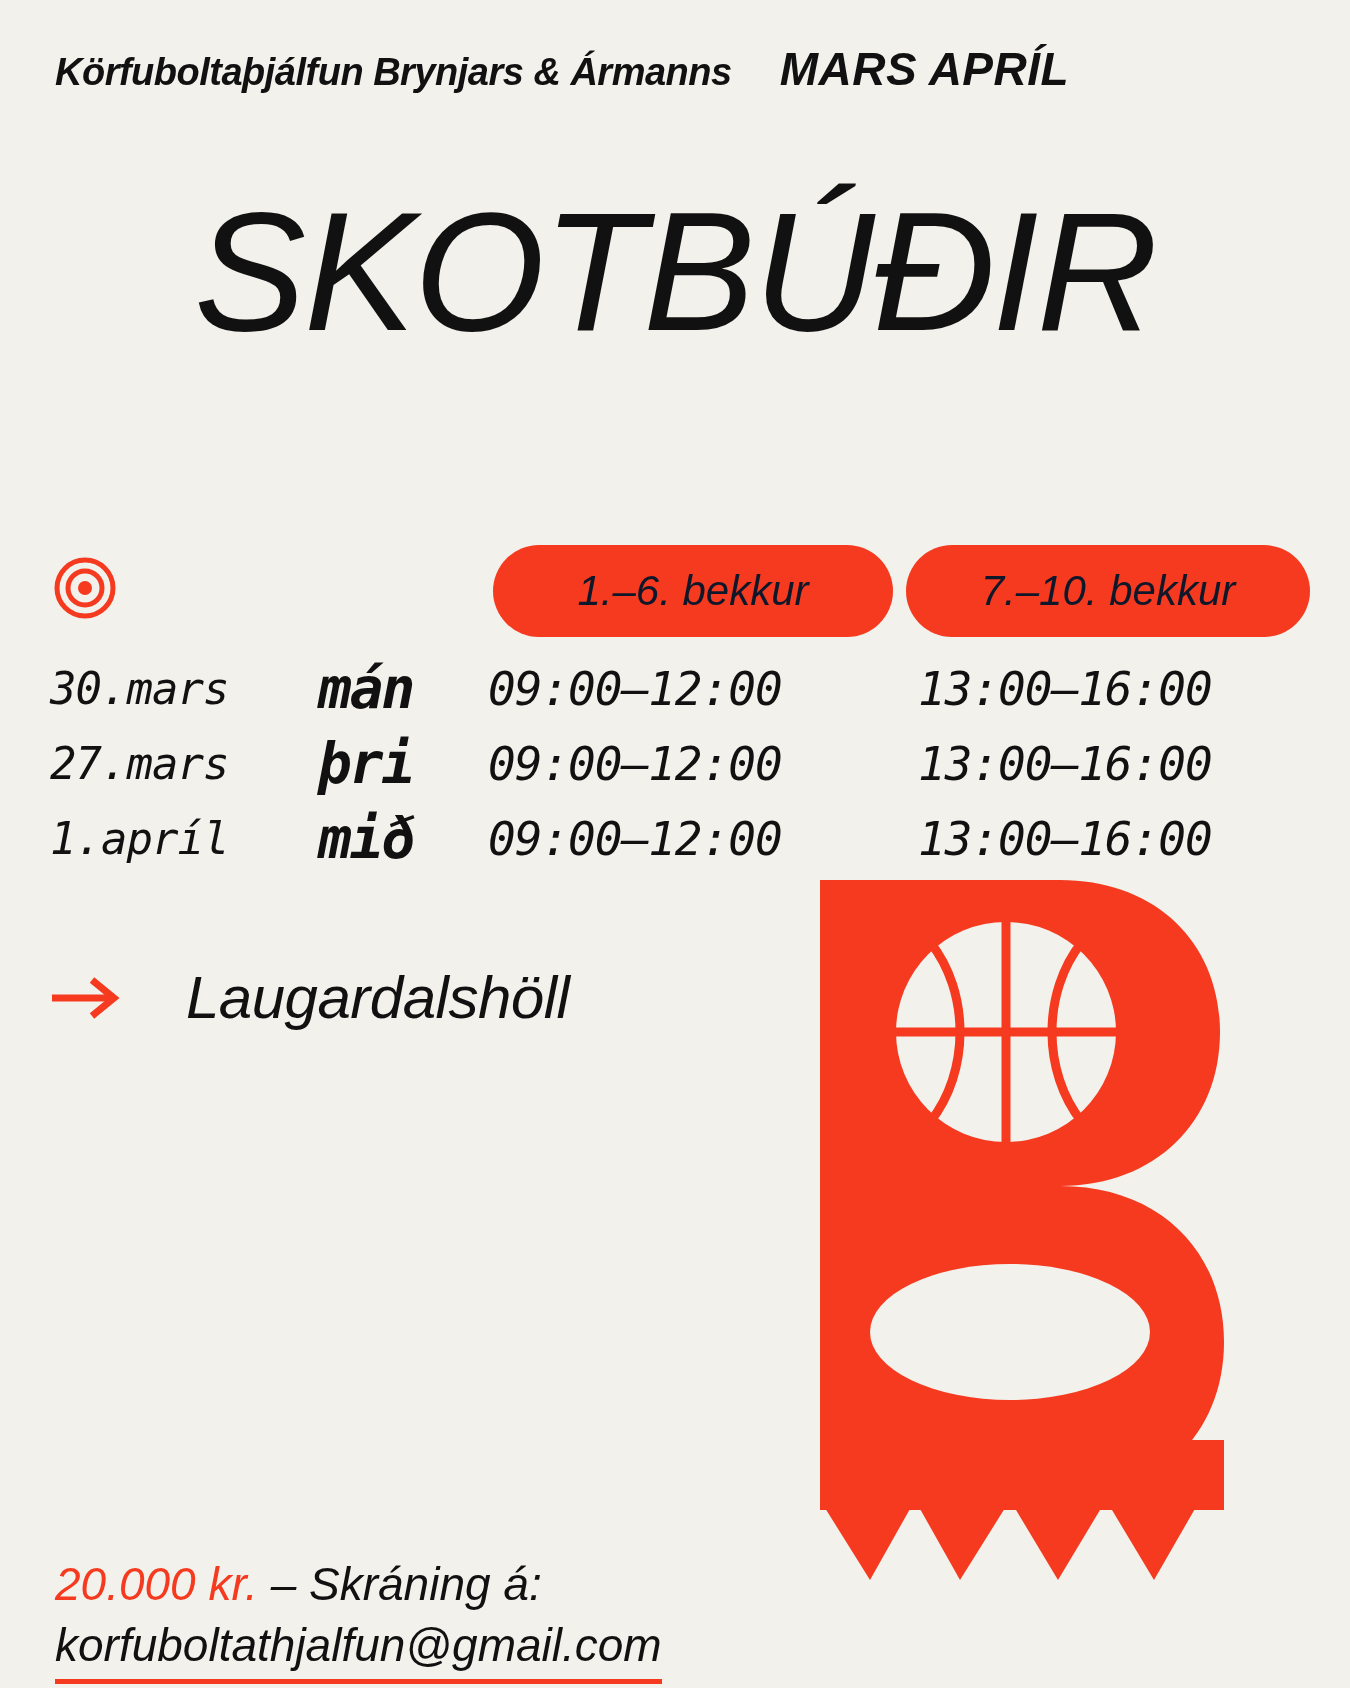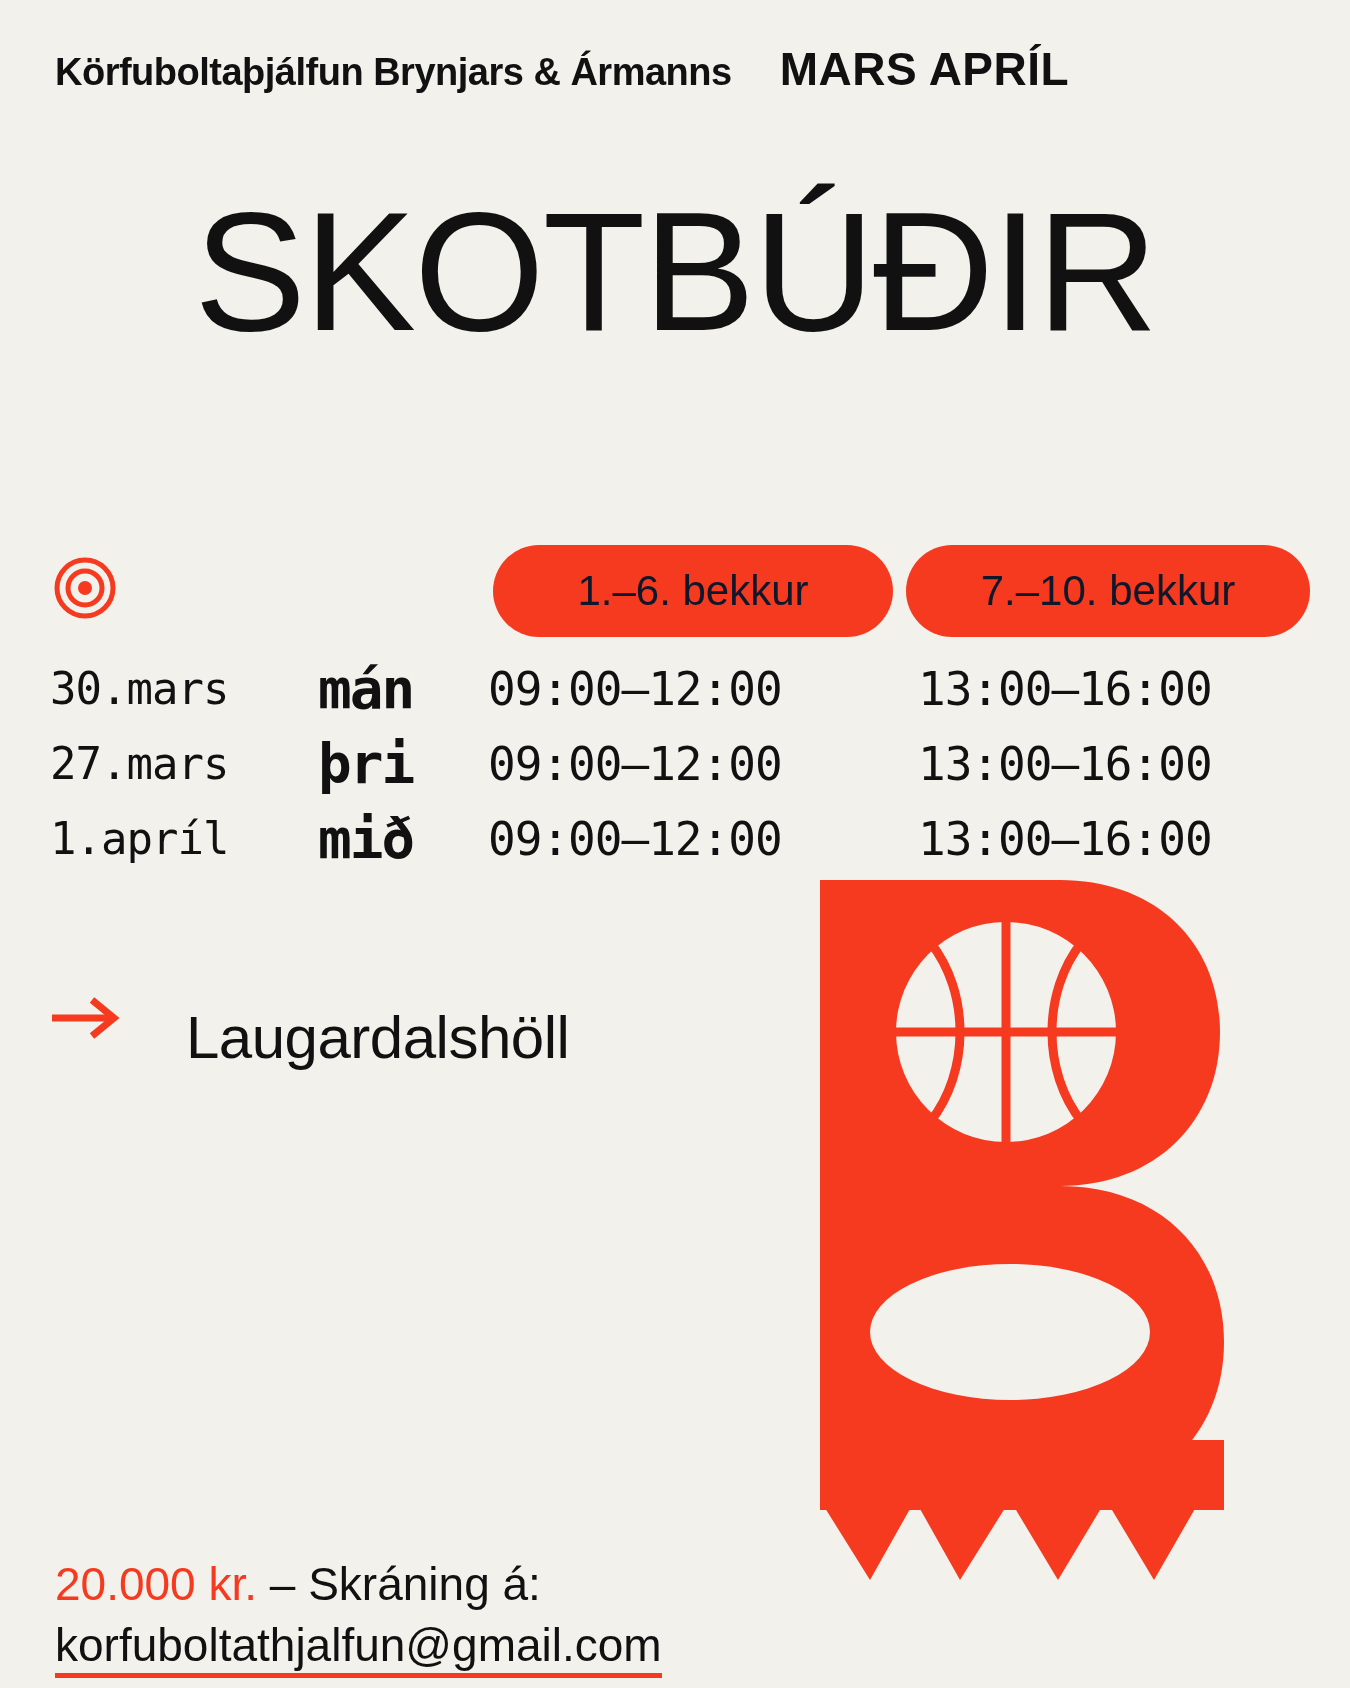--- a/index.html
+++ b/index.html
@@ -13,20 +13,21 @@
     font-family: "Liberation Sans", sans-serif;
     color: #111111;
     overflow: hidden;
     position: relative;
   }
   .poster {
     position: relative;
     width: 1350px;
     height: 1512px;
     box-sizing: border-box;
+    font-style: italic;
   }
 
   
   .header {
     position: absolute;
     top: 42px;
     left: 55px;
     right: 40px;
     display: flex;
     align-items: baseline;
@@ -142,21 +143,20 @@
     gap: 64px;
   }
   .arrow-icon {
     width: 72px;
     height: 48px;
   }
   .venue-name {
     font-size: 60px;
     font-weight: 400;
     letter-spacing: -0.5px;
-    margin-top: 40px;
   }
 
   
   .logo {
     position: absolute;
     left: 810px;
     top: 880px;
     width: 420px;
     height: 700px;
   }
@@ -176,20 +176,21 @@
   }
   .price {
     color: #f53a1f;
   }
   .footer-email {
     margin-top: 6px;
     font-size: 46px;
     line-height: 1.2;
     display: inline-block;
     border-bottom: 5px solid #f53a1f;
+    padding-bottom: 6px;
     white-space: nowrap;
   }
 </style>
 </head>
 <body>
 
 <div class="poster">
 
   <div class="header">
     <div class="header-left">Körfuboltaþjálfun Brynjars &amp; Ármanns</div>

